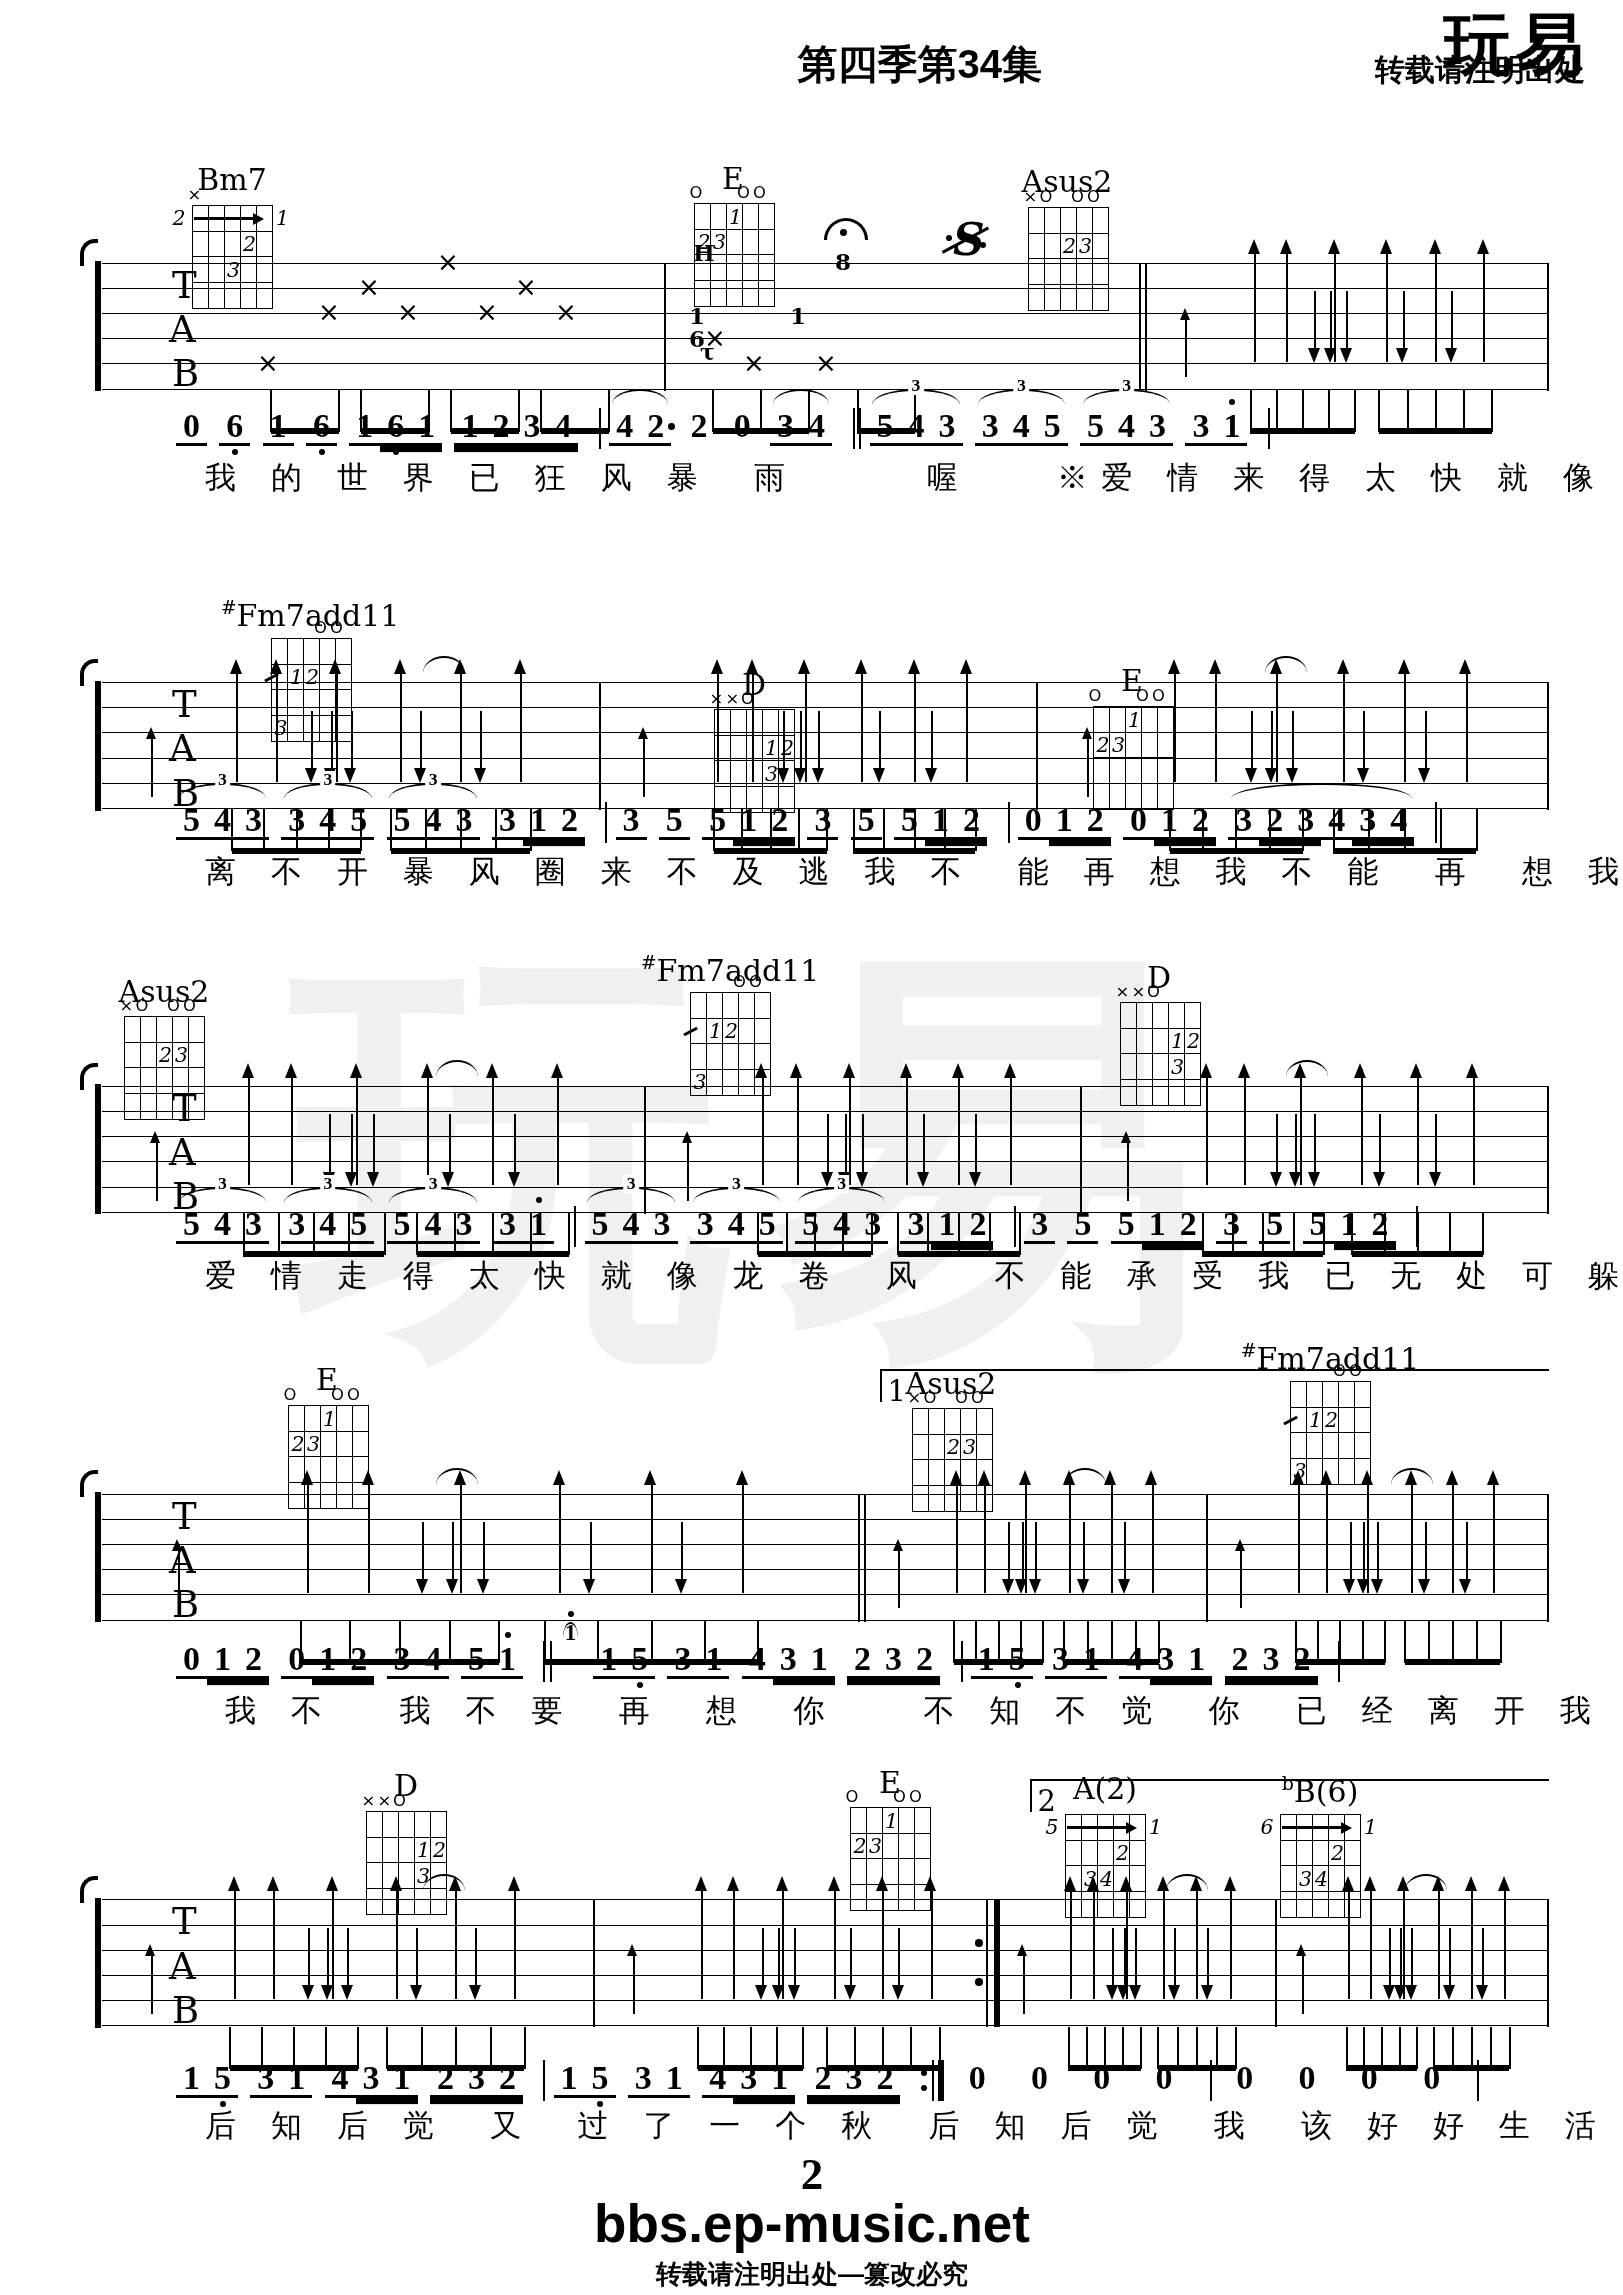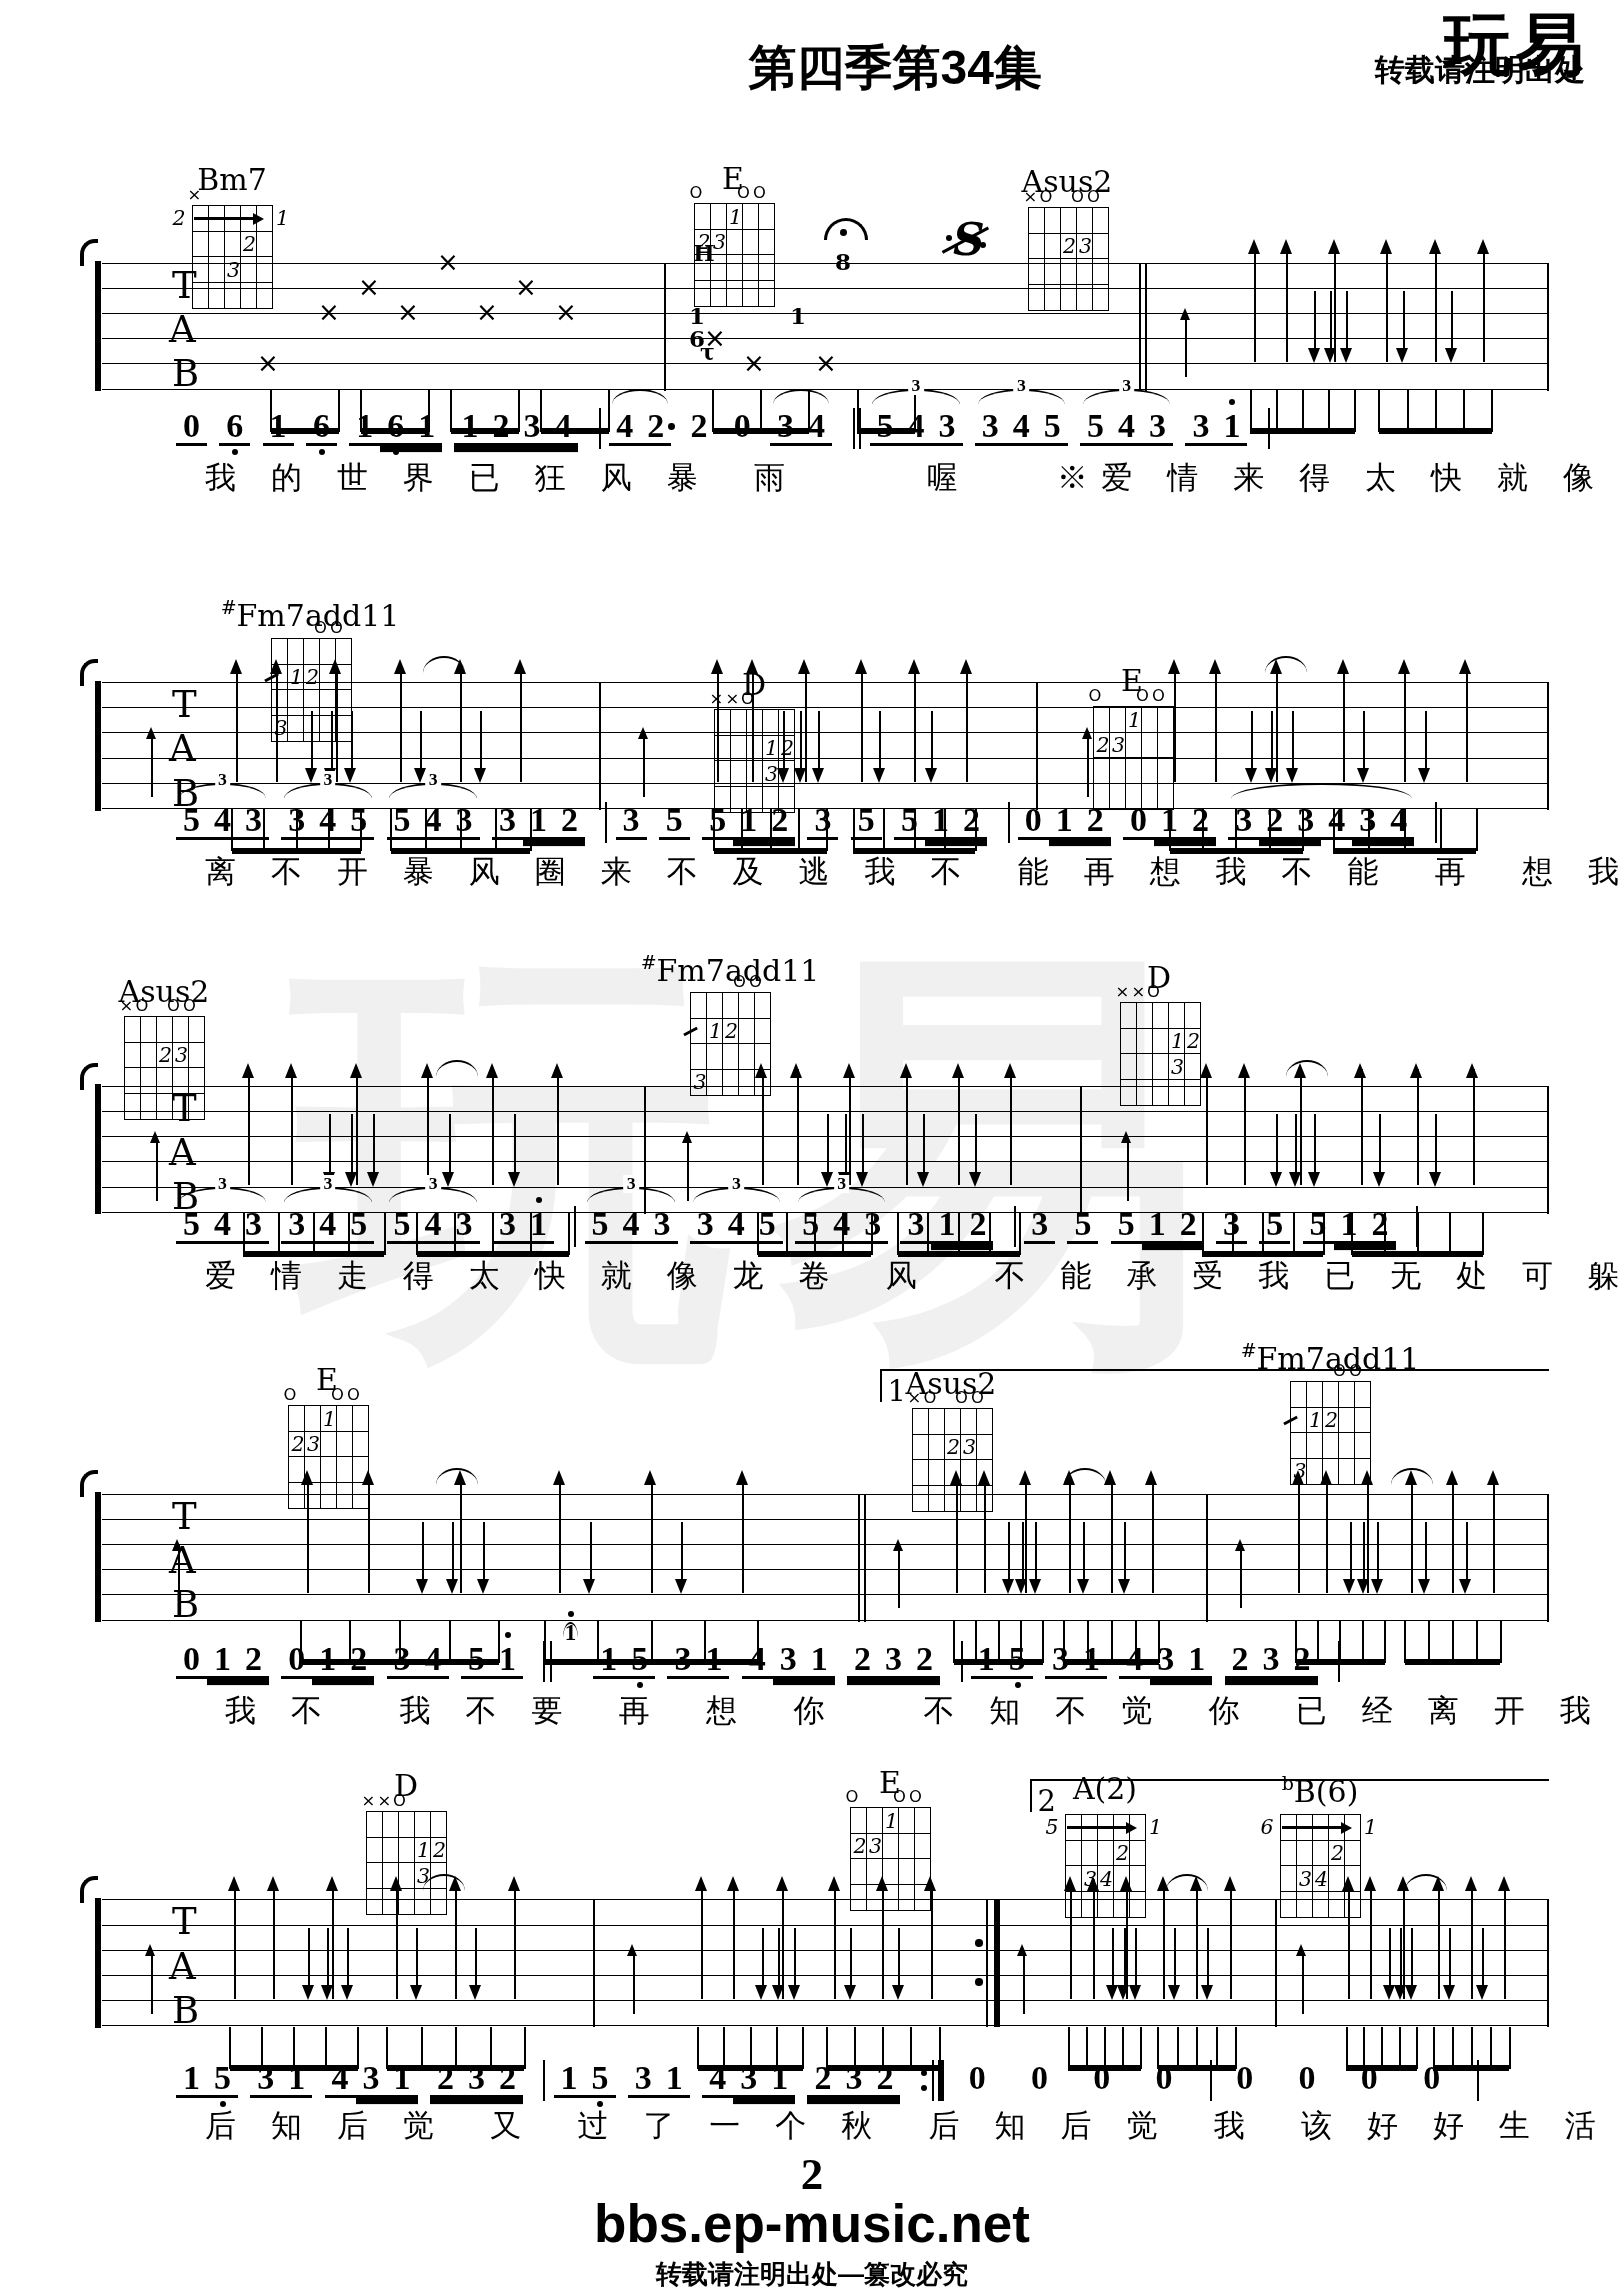--- a/index.html
+++ b/index.html
@@ -6,21 +6,21 @@
   body{
     width:1623px;height:2295px;background:#fff;color:#000;
     position:relative;overflow:hidden;
     font-family:"Liberation Serif",serif;
   }
   .abs{position:absolute;}
   
   .logo{position:absolute;top:9.5px;right:35px;font-family:"Liberation Sans",sans-serif;
         font-weight:900;font-size:68px;line-height:1;letter-spacing:4.1px;}
   .series{position:absolute;top:44px;right:581px;font-family:"Liberation Sans",sans-serif;
-        font-weight:900;font-size:48px;line-height:1;white-space:nowrap;}
+        font-weight:900;font-size:40px;line-height:1;white-space:nowrap;}
   .subtitle{position:absolute;top:55px;right:38px;font-family:"Liberation Sans",sans-serif;
         font-weight:900;font-size:30px;line-height:1;white-space:nowrap;}
   
   .wm{position:absolute;left:771px;top:1166px;transform:translate(-50%,-50%);
       font-family:"Liberation Sans",sans-serif;font-weight:900;font-size:436px;
       letter-spacing:41px;color:#000;opacity:0.055;white-space:nowrap;pointer-events:none;}
   
   .pageno{position:absolute;left:812px;top:2148px;transform:translateX(-50%);
       font-size:45px;font-weight:bold;}
   .site{position:absolute;left:812px;top:2197px;transform:translateX(-50%);

